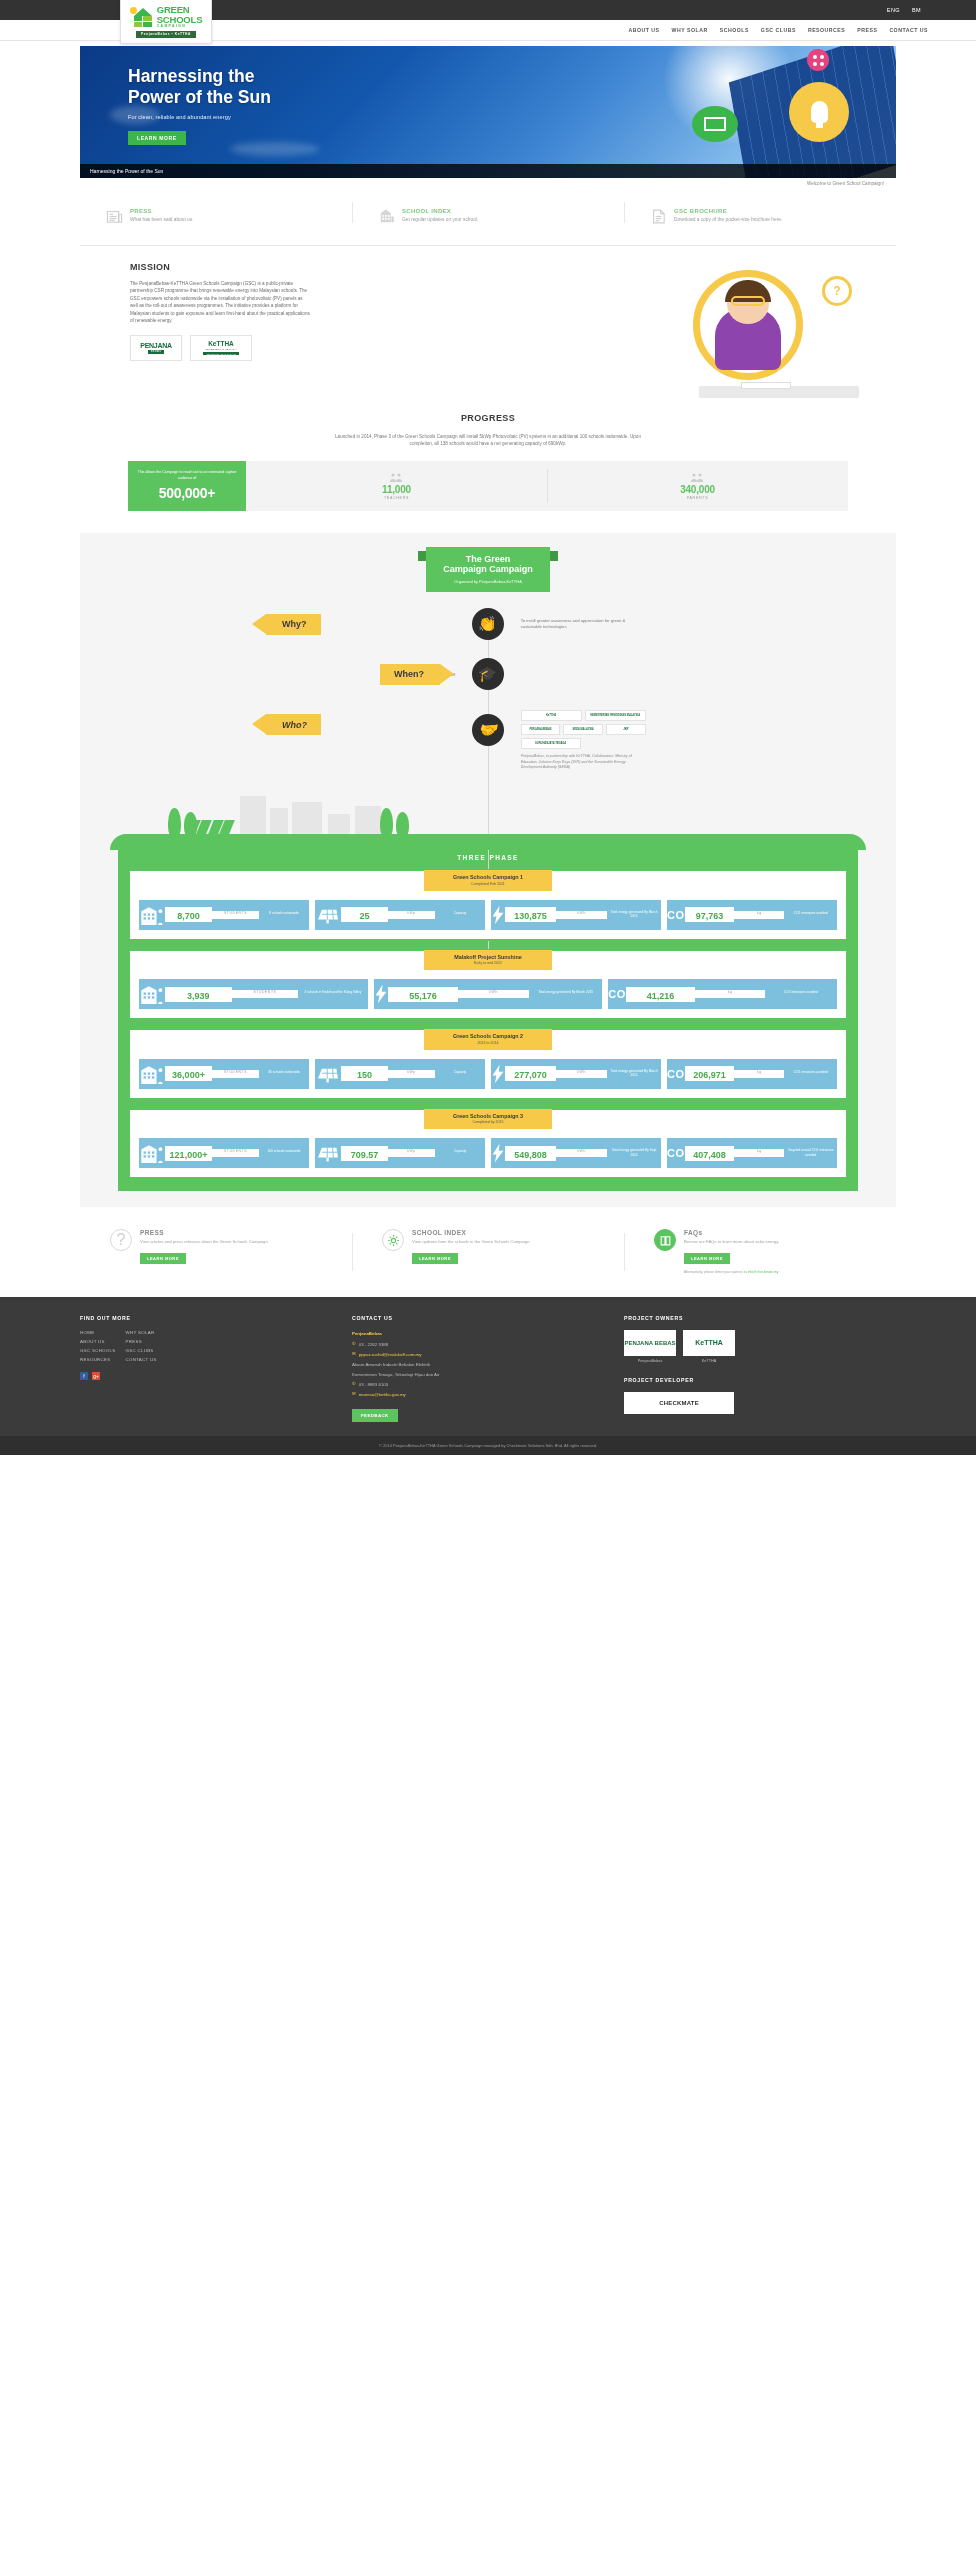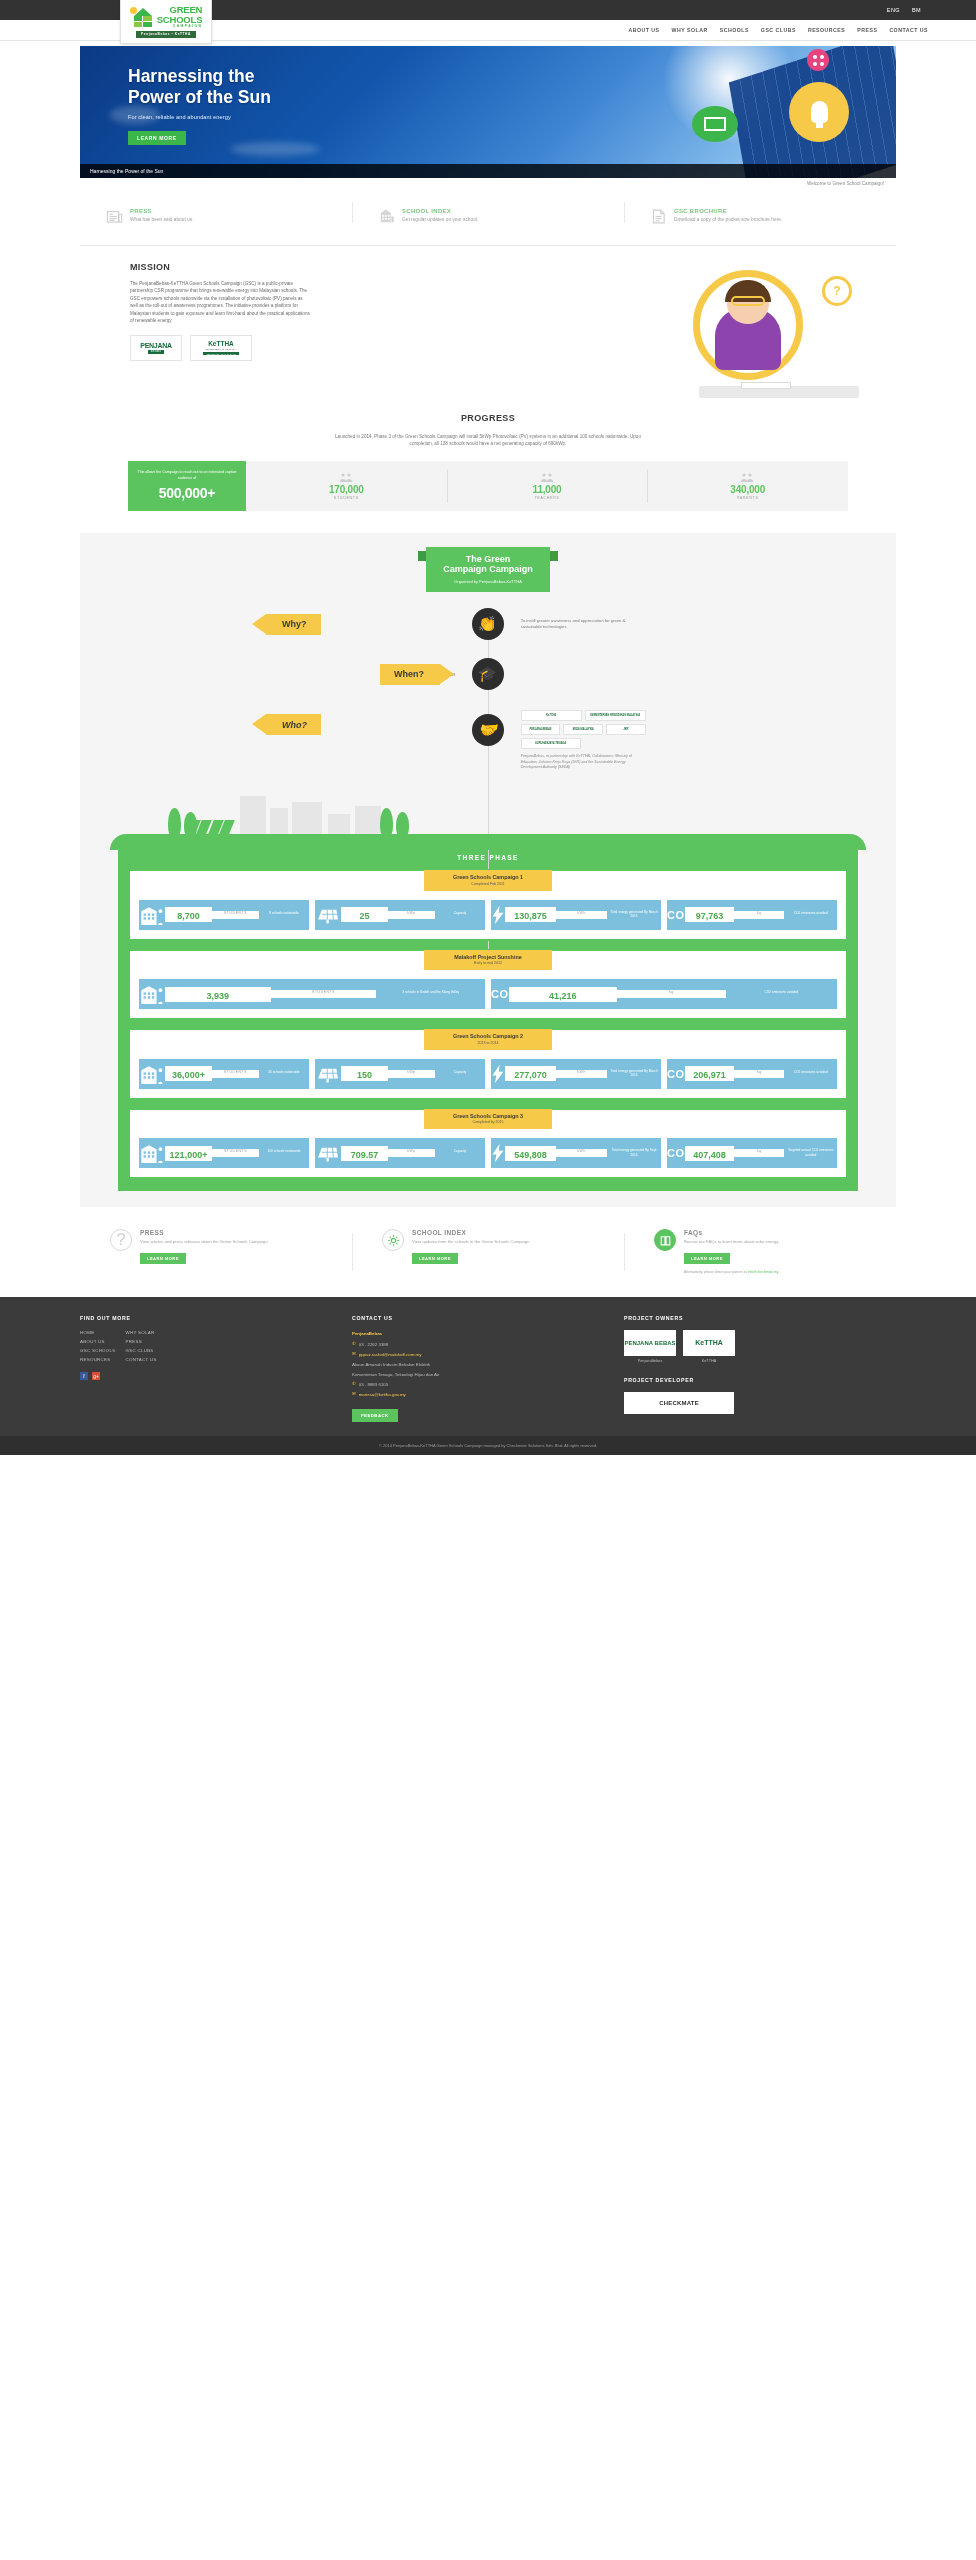--- a/index.html
+++ b/index.html
@@ -33,21 +33,20 @@
     letter-spacing: .5px; font-weight: bold; white-space: nowrap;
   }
 
   
   .logo-plate {
     position: absolute; left: 120px; top: 0; width: 92px; height: 44px;
     background: #ffffff; border: 1px solid #e0e0e0; border-top: none;
     z-index: 10; display: flex; flex-direction: column;
     align-items: center; justify-content: center;
     box-shadow: 0 1px 3px rgba(0,0,0,.12);
-    text-align: right;
   }
   .logo-row { display: flex; align-items: center; gap: 3px; }
   .logo-mark { width: 24px; height: 22px; position: relative; }
   .logo-sun { position: absolute; left: 0; top: 1px; width: 7px; height: 7px; background: #fdc82f; border-radius: 50%; }
   .logo-roof {
     position: absolute; left: 4px; top: 2px; width: 0; height: 0;
     border-left: 9px solid transparent; border-right: 9px solid transparent;
     border-bottom: 8px solid #3cb54a;
   }
   .logo-body { position: absolute; left: 4px; top: 10px; width: 18px; height: 11px; display: grid; grid-template-columns: 1fr 1fr; grid-template-rows: 1fr 1fr; gap: 1px; }
@@ -464,32 +463,20 @@
       </div>
       <div class="stat">
         <span class="ic">
           <svg viewBox="0 0 30 20" width="15" height="11" fill="currentColor">
             <circle cx="8" cy="5" r="3.2"></circle>
               <path d="M2 19 a6 6 0 0 1 12 0 z"></path>
             <circle cx="20" cy="5" r="3.2"></circle>
               <path d="M14 19 a6 6 0 0 1 12 0 z"></path>
           </svg>
         </span>
-        <span class="num">170,000</span>
-        <span class="lbl">STUDENTS</span>
-      </div>
-      <div class="stat">
-        <span class="ic">
-          <svg viewBox="0 0 30 20" width="15" height="11" fill="currentColor">
-            <circle cx="8" cy="5" r="3.2"></circle>
-              <path d="M2 19 a6 6 0 0 1 12 0 z"></path>
-            <circle cx="20" cy="5" r="3.2"></circle>
-              <path d="M14 19 a6 6 0 0 1 12 0 z"></path>
-          </svg>
-        </span>
         <span class="num">11,000</span>
         <span class="lbl">TEACHERS</span>
       </div>
       <div class="stat">
         <span class="ic">
           <svg viewBox="0 0 30 20" width="15" height="11" fill="currentColor">
             <circle cx="8" cy="5" r="3.2"></circle>
               <path d="M2 19 a6 6 0 0 1 12 0 z"></path>
             <circle cx="20" cy="5" r="3.2"></circle>
               <path d="M14 19 a6 6 0 0 1 12 0 z"></path>
@@ -642,20 +629,31 @@
                   <rect x="17" y="16" width="3" height="3" fill="#7cc0dd"></rect>
                 <circle cx="28" cy="8" r="2.4"></circle>
                   <path d="M25 26 a3 3 0 0 1 6 0 z"></path>
               </svg>
             </div>
             <div class="cnum">3,939</div>
             <div class="clbl">STUDENTS</div>
             <div class="cfoot">3 schools in Kedah and the Klang Valley</div>
           </div>
           <div class="card">
+            <div class="cic">
+              <svg viewBox="0 0 18 26" width="14" height="22" fill="currentColor">
+                  <path d="M11 1 L2 15 h5 l-2 10 L16 10 h-6 z"></path>
+                </svg>
+            </div>
+            <div class="cnum">55,176</div>
+            <div class="clbl">kWh</div>
+            <div class="cfoot">Total energy generated
+By March 2015</div>
+          </div>
+          <div class="card">
             <div class="cic co2">CO</div>
             <div class="cnum">41,216</div>
             <div class="clbl">kg</div>
             <div class="cfoot">CO2 emissions avoided</div>
           </div>
         </div>
       </div>
 
       <div class="phase">
         <div class="phase-tab">

